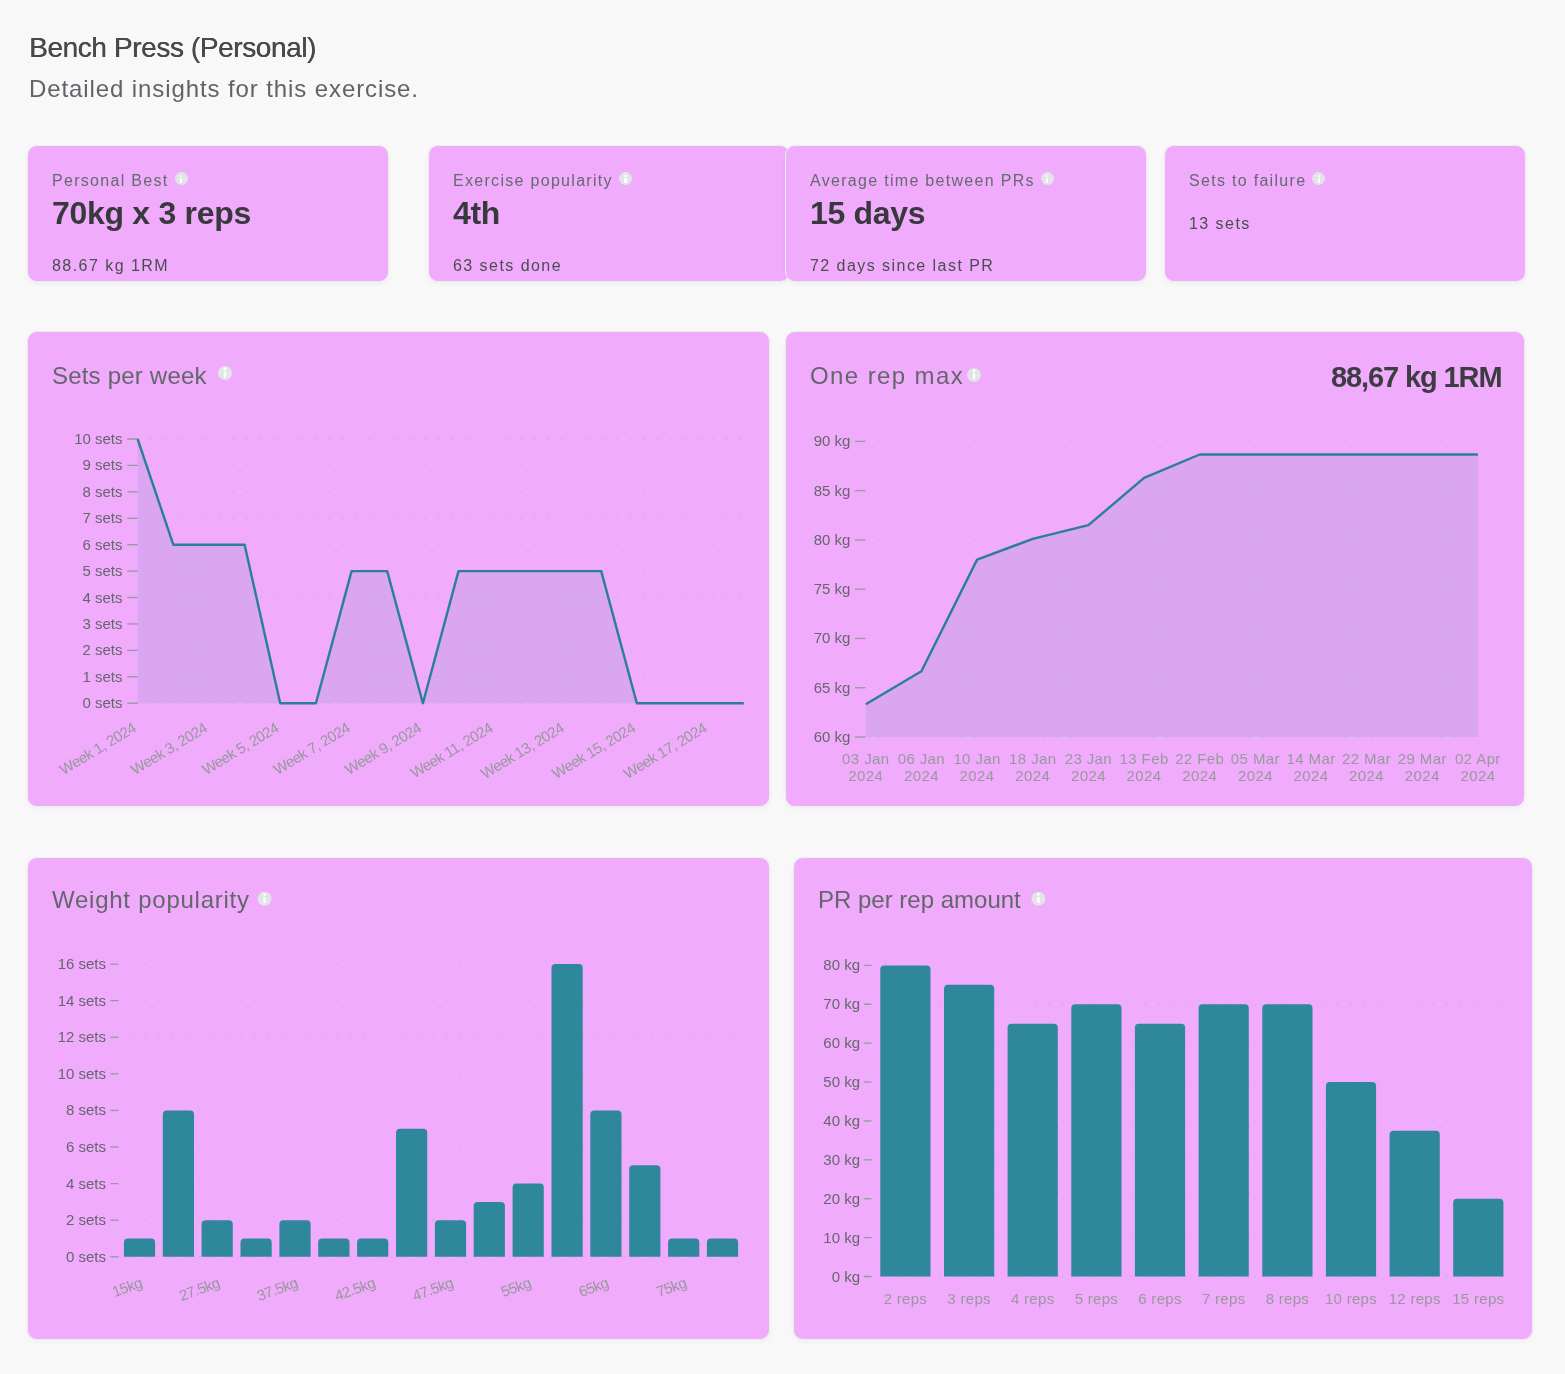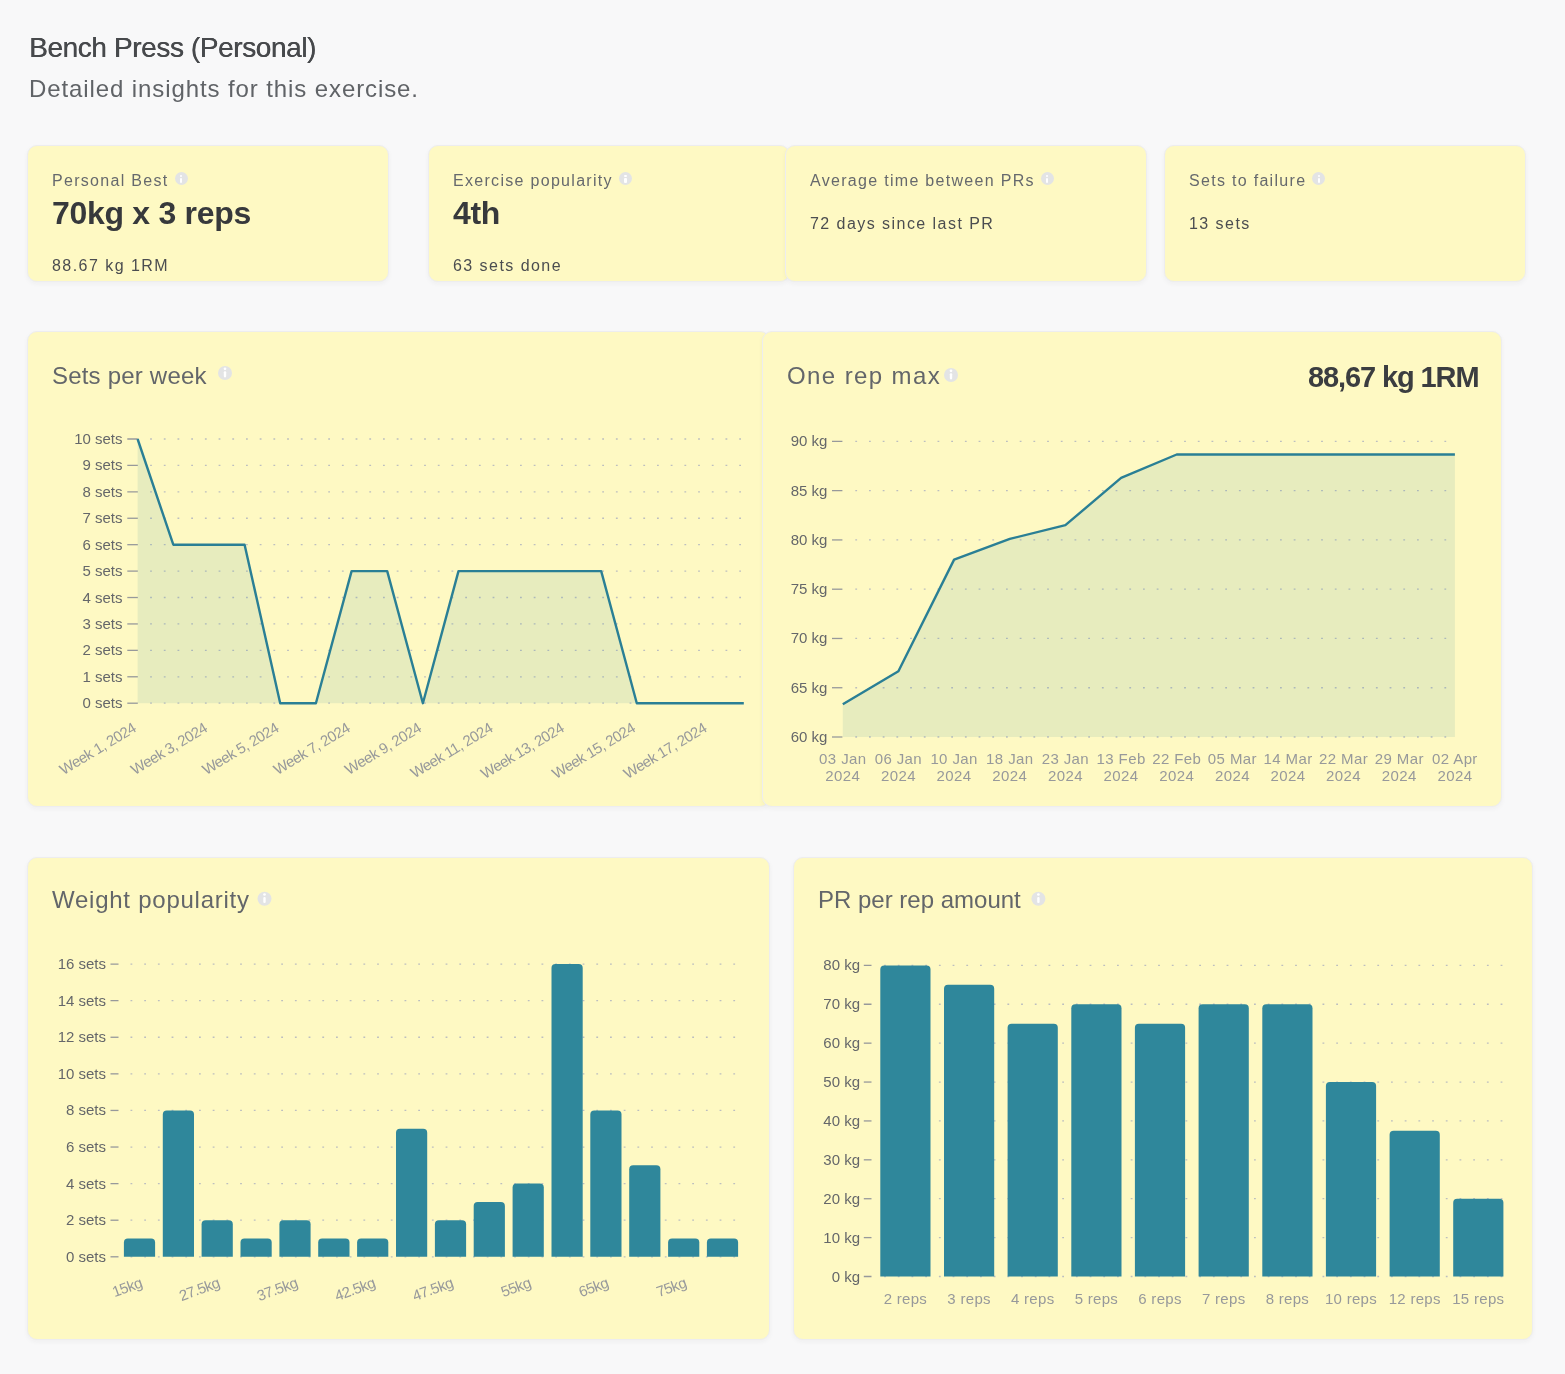--- a/index.html
+++ b/index.html
@@ -1,18 +1,18 @@
 <!DOCTYPE html>
 <html><head><meta charset="utf-8"><title>Bench Press (Barbell)</title>
 <style>
   * { margin:0; padding:0; box-sizing:border-box; }
   html,body { background:#f8f8f9; }
   body { width:1565px; height:1374px; position:relative; overflow:hidden;
          font-family:"Liberation Sans", sans-serif; }
-  .card { position:absolute; background:#fef9c3; border:1px solid #ededef;
+  .card { position:absolute; background:#f0abfc; border:1px solid #ededef;
           border-radius:10px; box-shadow:0 2px 5px rgba(35,35,40,0.045); }
   h1 { position:absolute; left:29px; top:32px; font-size:28px; font-weight:400;
        color:#47494c; letter-spacing:-0.4px; text-shadow:0.4px 0 0 #47494c; }
   .subtitle { position:absolute; left:29px; top:75px; font-size:24px; color:#606367; letter-spacing:0.9px; }
   .stat { padding:25.5px 24px 0 24px; }
   .slabel { font-size:16px; color:#66696d; letter-spacing:1.3px; display:flex; align-items:center; }
   .ic { position:relative; width:13px; height:13px; background:#e3e4e5; border-radius:50%;
         margin-left:6px; top:-2px; display:inline-block; }
   .idot { position:absolute; left:5.4px; top:2.6px; width:2.3px; height:2.3px; border-radius:50%; background:#fff; }
   .ibar { position:absolute; left:5.4px; top:5.9px; width:2.3px; height:4.7px; border-radius:1px; background:#fff; }
@@ -38,20 +38,21 @@
         <span class="ibar"></span>
       </span></div>
   <div class="sval">4th</div>
   <div class="ssub">63 sets done</div>
 </div>
   <div class="card stat" style="left:785px;top:145px;width:362px;height:137px;">
   <div class="slabel">Average time between PRs<span class="ic">
         <span class="idot"></span>
         <span class="ibar"></span>
       </span></div>
+  <div class="sval">15 days</div>
   <div class="ssub">72 days since last PR</div>
 </div>
   <div class="card stat" style="left:1164px;top:145px;width:362px;height:137px;">
   <div class="slabel">Sets to failure<span class="ic">
         <span class="idot"></span>
         <span class="ibar"></span>
       </span></div>
   <div class="ssub">13 sets</div>
 </div>
   <div class="card chart" style="left:27px;top:331px;width:743px;height:476px;"><svg width="743" height="476" viewBox="0 0 743 476" font-family="&quot;Liberation Sans&quot;, sans-serif">
@@ -97,21 +98,21 @@
       <text transform="translate(109.0 399.0) rotate(-31)" text-anchor="end" font-size="15" letter-spacing="-0.55" fill="#97999b">Week 1, 2024</text>
       <text transform="translate(180.3 399.0) rotate(-31)" text-anchor="end" font-size="15" letter-spacing="-0.55" fill="#97999b">Week 3, 2024</text>
       <text transform="translate(251.6 399.0) rotate(-31)" text-anchor="end" font-size="15" letter-spacing="-0.55" fill="#97999b">Week 5, 2024</text>
       <text transform="translate(323.0 399.0) rotate(-31)" text-anchor="end" font-size="15" letter-spacing="-0.55" fill="#97999b">Week 7, 2024</text>
       <text transform="translate(394.3 399.0) rotate(-31)" text-anchor="end" font-size="15" letter-spacing="-0.55" fill="#97999b">Week 9, 2024</text>
       <text transform="translate(465.6 399.0) rotate(-31)" text-anchor="end" font-size="15" letter-spacing="-0.55" fill="#97999b">Week 11, 2024</text>
       <text transform="translate(536.9 399.0) rotate(-31)" text-anchor="end" font-size="15" letter-spacing="-0.55" fill="#97999b">Week 13, 2024</text>
       <text transform="translate(608.2 399.0) rotate(-31)" text-anchor="end" font-size="15" letter-spacing="-0.55" fill="#97999b">Week 15, 2024</text>
       <text transform="translate(679.6 399.0) rotate(-31)" text-anchor="end" font-size="15" letter-spacing="-0.55" fill="#97999b">Week 17, 2024</text>
     </svg></div>
-  <div class="card chart" style="left:762px;top:331px;width:740px;height:476px;"><svg width="740" height="476" viewBox="0 0 740 476" font-family="&quot;Liberation Sans&quot;, sans-serif">
+  <div class="card chart" style="left:785px;top:331px;width:740px;height:476px;"><svg width="740" height="476" viewBox="0 0 740 476" font-family="&quot;Liberation Sans&quot;, sans-serif">
       <text x="24" y="52" font-size="24" letter-spacing="1.4" fill="#63666a">One rep max</text>
       <circle cx="188" cy="43" r="7.0" fill="#e3e4e5"></circle>
       <rect x="186.8" y="41.2" width="2.4" height="6.2" rx="1.1" fill="#ffffff"></rect>
       <circle cx="188" cy="38.8" r="1.35" fill="#ffffff"></circle>
       <text x="715.5" y="55" font-size="29" letter-spacing="-1.1" font-weight="bold" fill="#3b3d40" text-anchor="end">88,67 kg 1RM</text>
       <line x1="92.3" y1="405.0" x2="693.9499999999999" y2="405.0" stroke="#bcbec0" stroke-width="1.3" stroke-dasharray="1.8 11.9"></line>
       <line x1="69.0" y1="405.0" x2="79.4" y2="405.0" stroke="#97999b" stroke-width="1.3"></line>
       <text x="64.4" y="410.0" font-size="15" fill="#65676a" text-anchor="end">60 kg</text>
       <line x1="92.3" y1="355.7335" x2="693.9499999999999" y2="355.7335" stroke="#bcbec0" stroke-width="1.3" stroke-dasharray="1.8 11.9"></line>
       <line x1="69.0" y1="355.7335" x2="79.4" y2="355.7335" stroke="#97999b" stroke-width="1.3"></line>

